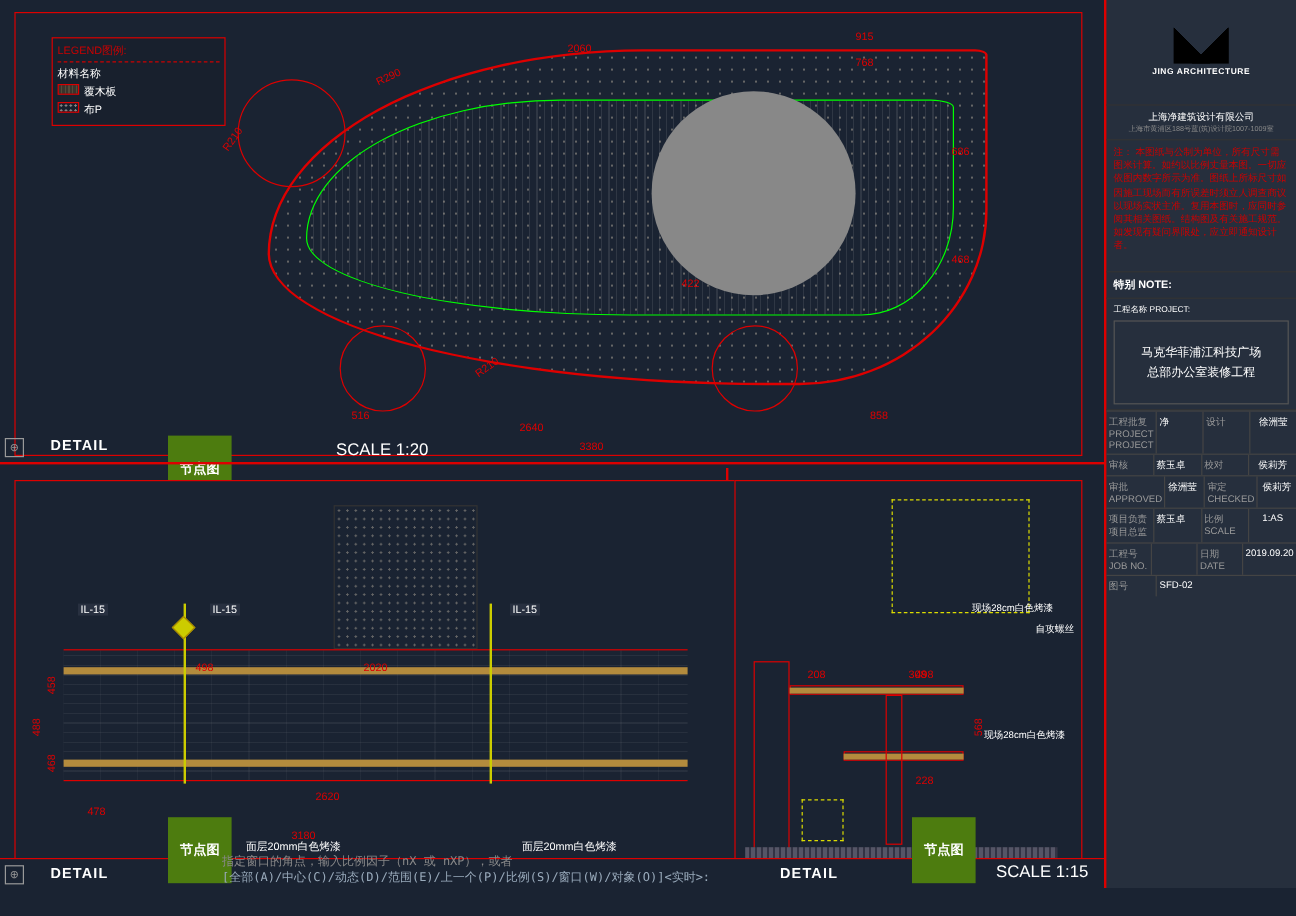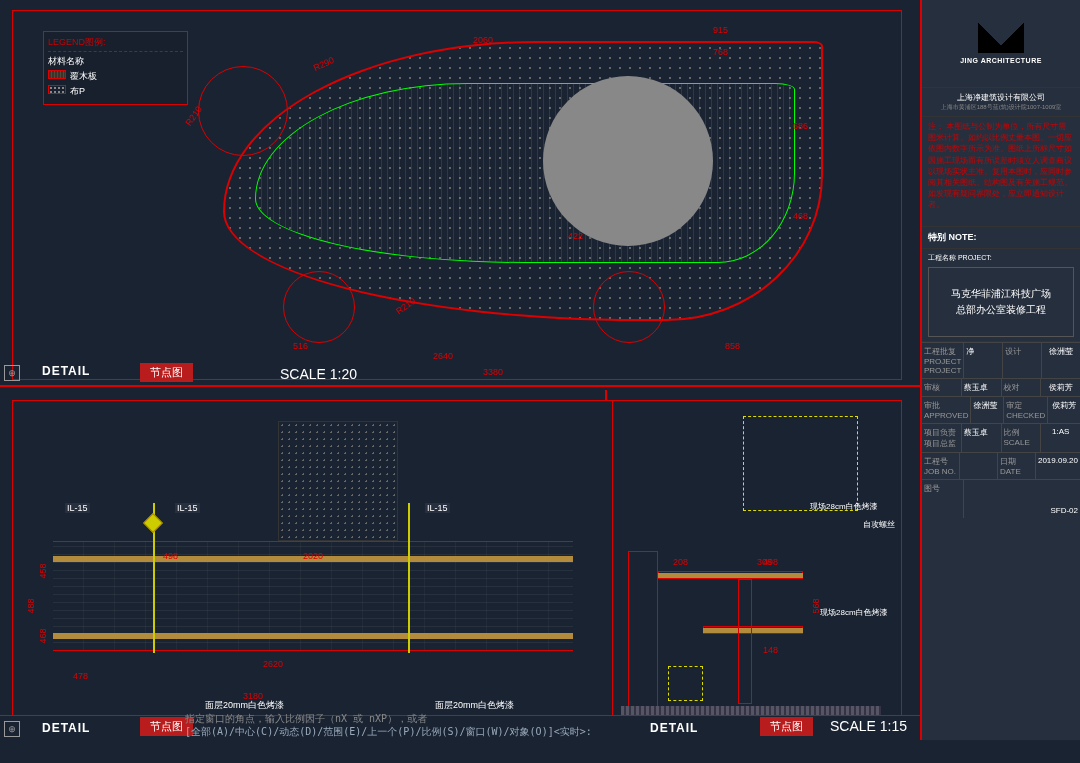--- a/index.html
+++ b/index.html
@@ -16,21 +16,21 @@
 .title-block { position: absolute; right: 0; top: 0; width: 160px; height: 740px; border-left: 2px solid #d00; background: #262f3d; }
 .viewport { position: absolute; border: 1px solid #d00; background: #1a2332; overflow: hidden; }
 .vp-top { left: 12px; top: 10px; width: 890px; height: 370px; }
 .vp-bl  { left: 12px; top: 400px; width: 706px; height: 330px; }
 .vp-br  { left: 612px; top: 400px; width: 290px; height: 330px; }
 .divider-h { position: absolute; left: 0; top: 385px; width: 920px; height: 2px; background: #d00; }
 .divider-v { position: absolute; left: 605px; top: 390px; width: 2px; height: 350px; background: #d00; }
 .footer-bar { position: absolute; left: 0; bottom: 0; width: 100%; height: 25px; background: #1a2332; border-top: 1px solid #d00; }
 .detail-label { position: absolute; color: #fff; font-size: 12px; font-weight: bold; letter-spacing: 1px; }
 .scale-label { position: absolute; color: #fff; font-size: 14px; }
-.section-tag { position: absolute; background: #b91c1c; color: #fff; font-size: 11px; padding: 2px 10px; }
+.section-tag { position: absolute; background: #4d7c0f; color: #fff; font-size: 11px; padding: 20px 10px; font-weight: bold; }
 .ucs-icon {
   position: absolute; left: 4px; width: 16px; height: 16px; border: 1px solid #999;
   display: flex; align-items: center; justify-content: center; font-size: 9px; color: #999;
 }
 
 
 .legend { position: absolute; left: 30px; top: 20px; border: 1px solid #d00; padding: 4px; font-size: 9px; width: 145px; background: rgba(24,30,42,.6); }
 .legend .hdr { color: #c00; border-bottom: 1px dashed #c00; padding-bottom: 2px; margin-bottom: 3px; }
 .legend .row { display: flex; align-items: flex-start; gap: 4px; margin: 2px 0; }
 .swatch { width: 18px; height: 9px; border: 1px solid #d00; display: inline-block; }
@@ -185,21 +185,21 @@
     <div class="br-poly" style="left:15px; top:150px; width:30px; height:160px;"></div>
     <div class="br-poly" style="left:45px; top:170px; width:145px; height:8px;"></div>
     <div class="br-band" style="left:45px; top:172px; width:145px;"></div>
     <div class="br-poly" style="left:90px; top:225px; width:100px; height:8px;"></div>
     <div class="br-band" style="left:90px; top:227px; width:100px;"></div>
     <div class="br-poly" style="left:125px; top:178px; width:14px; height:125px;"></div>
     <div style="position:absolute; left:8px; top:305px; width:260px; height:12px; background:repeating-linear-gradient(90deg,#556 0 3px,#334 3px 5px);"></div>
     <div class="dim" style="left:60px; top:156px;">208</div>
     <div class="dim" style="left:100px; top:156px;margin-left:44px;">308</div>
     <div class="dim" style="left:150px; top:156px;">498</div>
-    <div class="dim" style="left:150px; top:244px;">148</div>
+    <div class="dim" style="left:150px; top:244px;">228</div>
     <div class="dim" style="left:195px; top:200px; transform:rotate(-90deg);">568</div>
     <div class="lbl" style="left:195px; top:100px; background:none; font-size:8px;">现场28cm白色烤漆</div>
     <div class="lbl" style="left:248px; top:118px; background:none; font-size:8px;">自攻螺丝</div>
     <div class="lbl" style="left:205px; top:206px; background:none; font-size:8px;">现场28cm白色烤漆</div>
     <div class="lbl" style="left:75px; top:320px; background:none; font-size:8px;">见大样3</div>
   </div>
 
   <div class="footer-bar">
     <div class="ucs-icon" style="bottom:3px;">⊕</div>
     <div class="detail-label footer-meta" style="left:42px; bottom:5px;">DETAIL</div>
@@ -266,16 +266,16 @@
         <div>1:AS</div>
       </div>
     <div class="tb-row">
         <div class="k">工程号 JOB NO.</div>
         <div></div>
         <div class="k">日期 DATE</div>
         <div>2019.09.20</div>
       </div>
     <div class="tb-row">
         <div class="k">图号</div>
-        <div style="flex:3;text-align:right;margin-top:23px;">SFD-02</div>
+        <div style="flex:3;text-align:left;">SFD-02</div>
       </div>
   </div>
 </div>
 
 </body></html>

